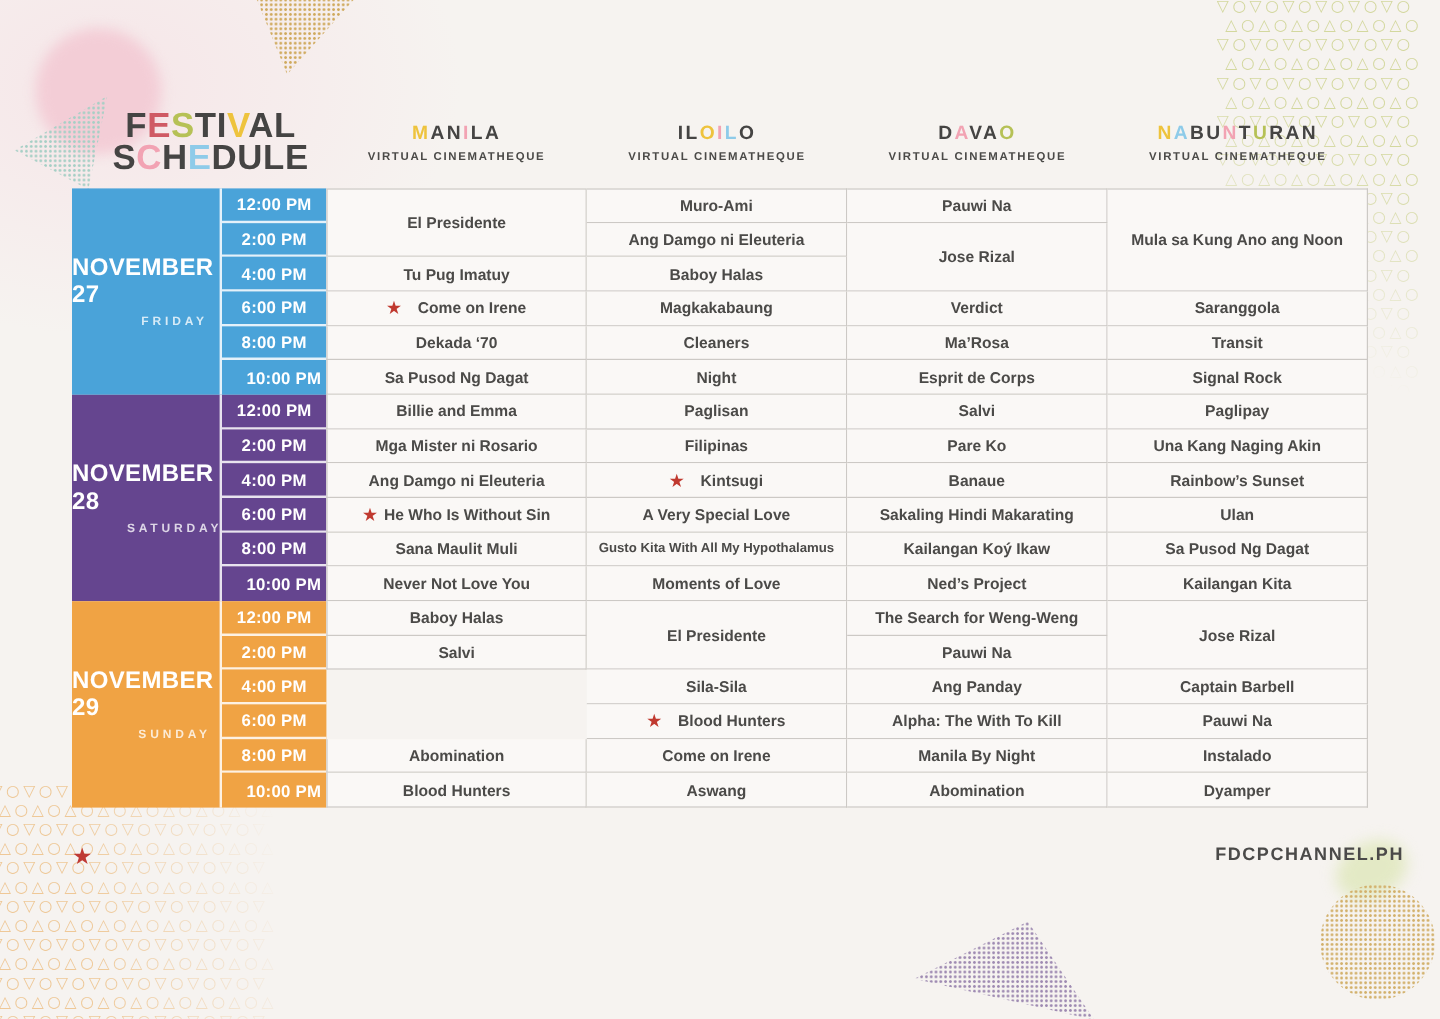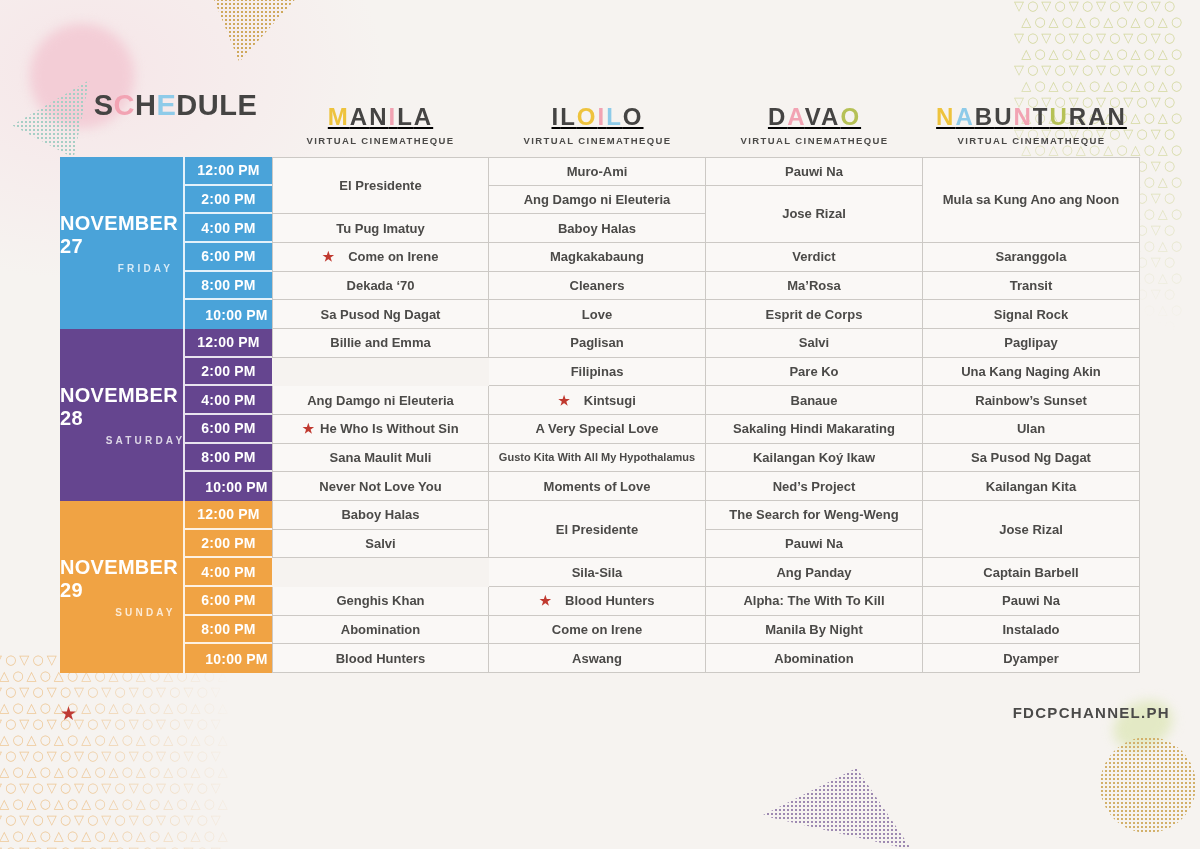--- a/index.html
+++ b/index.html
@@ -36,21 +36,21 @@
             mask-image:linear-gradient(80deg,#000 30%,transparent 85%);}
 
   
   .title{position:absolute;left:83px;top:92px;width:185px;text-align:center;z-index:2;
     font-weight:700;font-size:29px;line-height:27px;letter-spacing:.5px;}
 
   
   .city-header{position:absolute;top:103px;width:217px;text-align:center;z-index:2;}
   .city-header.c0{left:272px;} .city-header.c1{left:489px;}
   .city-header.c2{left:706px;} .city-header.c3{left:923px;}
-  .city-name{font-size:24px;font-weight:700;letter-spacing:2px;text-decoration:underline;}
+  .city-name{font-size:16px;font-weight:700;letter-spacing:2px;}
   .city-sub{font-size:9.5px;font-weight:700;letter-spacing:1.4px;color:#4b4a48;margin-top:4px;}
 
   
   .grid{position:absolute;left:60px;top:157px;width:1080px;height:516px;display:grid;
     grid-template-columns:125px 87px 217px 217px 217px 217px;
     grid-template-rows:repeat(18,1fr);z-index:2;}
   .date-cell{display:flex;flex-direction:column;align-items:center;justify-content:center;
     border-right:2px solid rgba(255,255,255,.85);box-sizing:border-box;}
   .date-text{color:#fff;font-size:20px;font-weight:700;letter-spacing:.3px;}
   .weekday-text{color:rgba(255,255,255,.78);font-size:10px;font-weight:700;letter-spacing:3.2px;margin-top:5px;padding-left:48px;}
@@ -117,20 +117,21 @@
 &nbsp;△○△○△○△○△○△○△○△○△
 ▽○▽○▽○▽○▽○▽○▽○▽○▽
 &nbsp;△○△○△○△○△○△○△○△○△
 ▽○▽○▽○▽○▽○▽○▽○▽○▽
 </div>
   <div class="deco dotted deco-purple-triangle"></div>
   <div class="deco deco-green-blob"></div>
   <div class="deco dotted deco-tan-circle"></div>
 
   <div class="title">
+    <div><span style="color: rgb(69, 68, 67);">F</span><span style="color: rgb(207, 90, 100);">E</span><span style="color: rgb(182, 193, 86);">S</span><span style="color: rgb(69, 68, 67);">T</span><span style="color: rgb(69, 68, 67);">I</span><span style="color: rgb(238, 195, 61);">V</span><span style="color: rgb(69, 68, 67);">A</span><span style="color: rgb(69, 68, 67);">L</span></div>
     <div><span style="color: rgb(69, 68, 67);">S</span><span style="color: rgb(242, 163, 179);">C</span><span style="color: rgb(69, 68, 67);">H</span><span style="color: rgb(142, 203, 233);">E</span><span style="color: rgb(69, 68, 67);">D</span><span style="color: rgb(69, 68, 67);">U</span><span style="color: rgb(69, 68, 67);">L</span><span style="color: rgb(69, 68, 67);">E</span></div>
   </div>
 
   <div class="city-header c0">
     <div class="city-name"><span style="color: rgb(238, 195, 61);">M</span><span style="color: rgb(69, 68, 67);">A</span><span style="color: rgb(69, 68, 67);">N</span><span style="color: rgb(242, 163, 179);">I</span><span style="color: rgb(69, 68, 67);">L</span><span style="color: rgb(69, 68, 67);">A</span></div>
     <div class="city-sub">VIRTUAL CINEMATHEQUE</div>
   </div>
   <div class="city-header c1">
     <div class="city-name"><span style="color: rgb(69, 68, 67);">I</span><span style="color: rgb(69, 68, 67);">L</span><span style="color: rgb(238, 195, 61);">O</span><span style="color: rgb(242, 163, 179);">I</span><span style="color: rgb(142, 203, 233);">L</span><span style="color: rgb(69, 68, 67);">O</span></div>
     <div class="city-sub">VIRTUAL CINEMATHEQUE</div>
@@ -180,21 +181,21 @@
       <div class="movie-cell" style="grid-area: 3 / 4 / span 1;">
         <span class="movie-title">Baboy Halas</span>
       </div>
       <div class="movie-cell" style="grid-area: 4 / 4 / span 1;">
         <span class="movie-title">Magkakabaung</span>
       </div>
       <div class="movie-cell" style="grid-area: 5 / 4 / span 1;">
         <span class="movie-title">Cleaners</span>
       </div>
       <div class="movie-cell" style="grid-area: 6 / 4 / span 1;">
-        <span class="movie-title">Love</span>
+        <span class="movie-title">Night</span>
       </div>
       <div class="movie-cell row-first" style="grid-area: 1 / 5 / span 1;">
         <span class="movie-title">Pauwi Na</span>
       </div>
       <div class="movie-cell" style="grid-area: 2 / 5 / span 2;">
         <span class="movie-title">Jose Rizal</span>
       </div>
       <div class="movie-cell" style="grid-area: 4 / 5 / span 1;">
         <span class="movie-title">Verdict</span>
       </div>
@@ -222,20 +223,23 @@
       </div>
       <div class="time-cell" style="background: rgb(101, 69, 143); grid-area: 7 / 2;">12:00 PM</div>
       <div class="time-cell" style="background: rgb(101, 69, 143); grid-area: 8 / 2;">2:00 PM</div>
       <div class="time-cell" style="background: rgb(101, 69, 143); grid-area: 9 / 2;">4:00 PM</div>
       <div class="time-cell" style="background: rgb(101, 69, 143); grid-area: 10 / 2;">6:00 PM</div>
       <div class="time-cell" style="background: rgb(101, 69, 143); grid-area: 11 / 2;">8:00 PM</div>
       <div class="time-cell day-last" style="background: rgb(101, 69, 143); grid-area: 12 / 2;">10:00 PM</div>
       <div class="movie-cell col-first" style="grid-area: 7 / 3 / span 1;">
         <span class="movie-title">Billie and Emma</span>
       </div>
+      <div class="movie-cell col-first" style="grid-area: 8 / 3 / span 1;">
+        <span class="movie-title">Mga Mister ni Rosario</span>
+      </div>
       <div class="movie-cell col-first" style="grid-area: 9 / 3 / span 1;">
         <span class="movie-title">Ang Damgo ni Eleuteria</span>
       </div>
       <div class="movie-cell col-first" style="grid-area: 10 / 3 / span 1;">
         <span class="cell-star tight">★</span>
         <span class="movie-title">He Who Is Without Sin</span>
       </div>
       <div class="movie-cell col-first" style="grid-area: 11 / 3 / span 1;">
         <span class="movie-title">Sana Maulit Muli</span>
       </div>
@@ -306,23 +310,20 @@
       <div class="time-cell" style="background: rgb(240, 163, 68); grid-area: 15 / 2;">4:00 PM</div>
       <div class="time-cell" style="background: rgb(240, 163, 68); grid-area: 16 / 2;">6:00 PM</div>
       <div class="time-cell" style="background: rgb(240, 163, 68); grid-area: 17 / 2;">8:00 PM</div>
       <div class="time-cell day-last" style="background: rgb(240, 163, 68); grid-area: 18 / 2;">10:00 PM</div>
       <div class="movie-cell col-first" style="grid-area: 13 / 3 / span 1;">
         <span class="movie-title">Baboy Halas</span>
       </div>
       <div class="movie-cell col-first" style="grid-area: 14 / 3 / span 1;">
         <span class="movie-title">Salvi</span>
       </div>
-      <div class="movie-cell col-first" style="grid-area: 16 / 3 / span 1;">
-        <span class="movie-title">Genghis Khan</span>
-      </div>
       <div class="movie-cell col-first" style="grid-area: 17 / 3 / span 1;">
         <span class="movie-title">Abomination</span>
       </div>
       <div class="movie-cell col-first" style="grid-area: 18 / 3 / span 1;">
         <span class="movie-title">Blood Hunters</span>
       </div>
       <div class="movie-cell" style="grid-area: 13 / 4 / span 2;">
         <span class="movie-title">El Presidente</span>
       </div>
       <div class="movie-cell" style="grid-area: 15 / 4 / span 1;">

